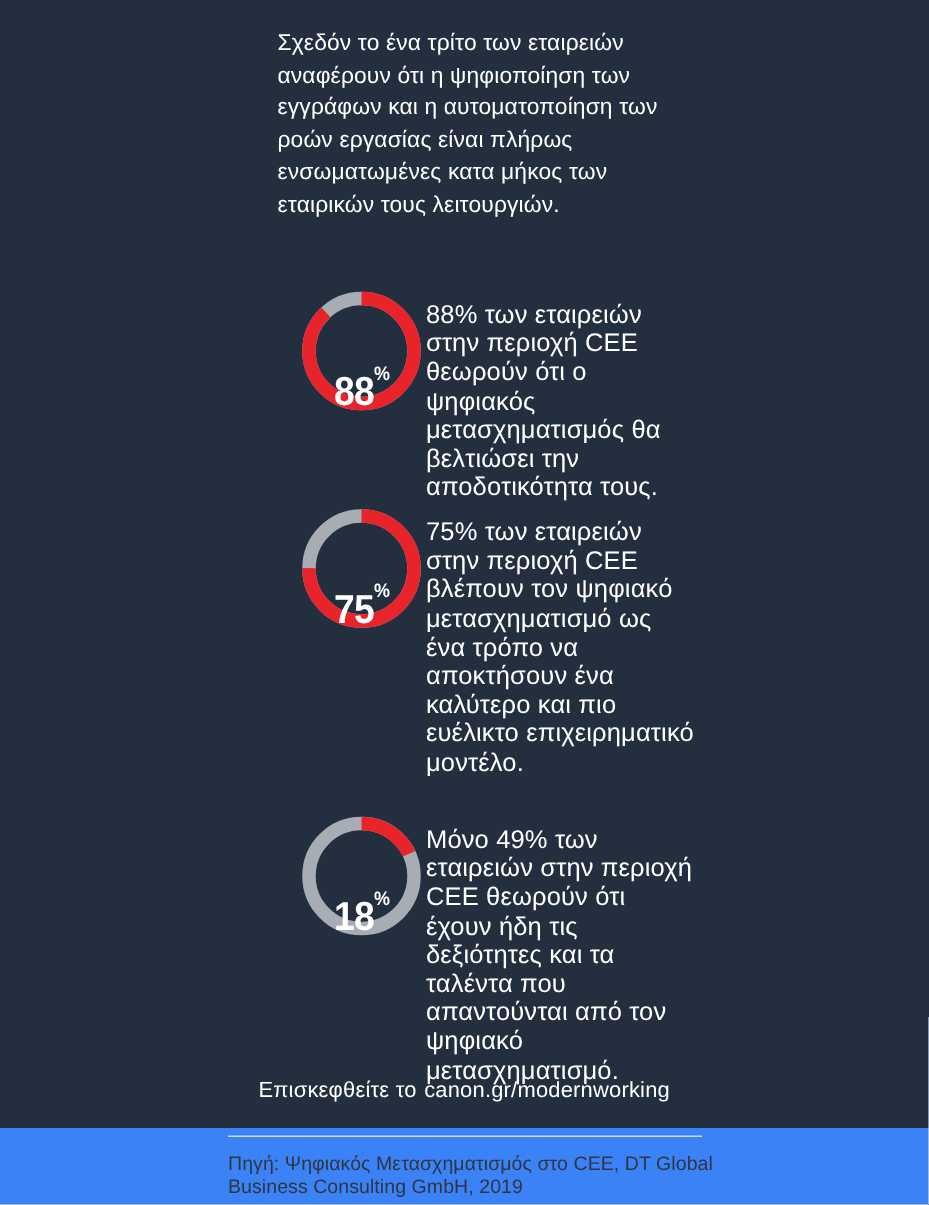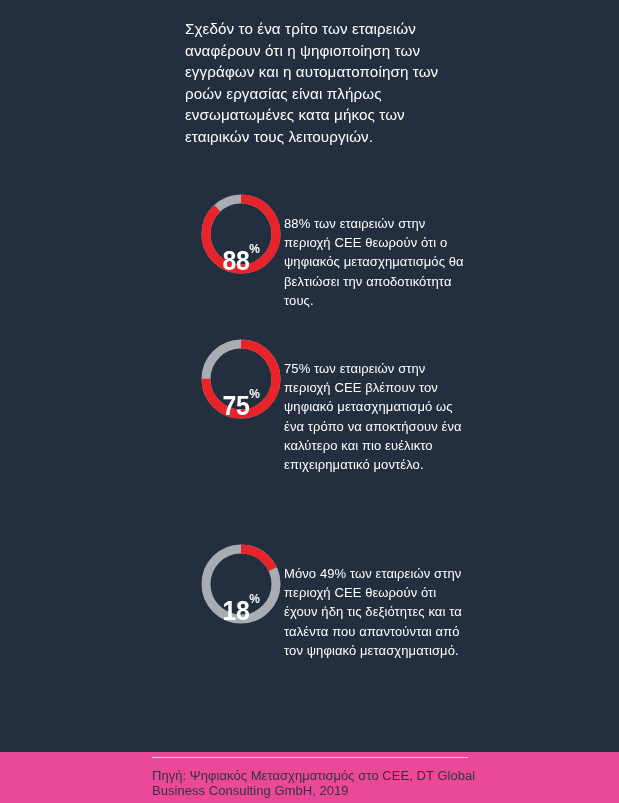--- a/index.html
+++ b/index.html
@@ -11,21 +11,21 @@
     width: 619px;
     height: 803px;
     font-family: "Liberation Sans", sans-serif;
     overflow: hidden;
     position: relative;
   }
   .infographic {
     position: relative;
     width: 619px;
     height: 803px;
-    background: #ec4899;
+    background: #3b82f6;
   }
   .dark-panel {
     position: absolute;
     left: 0;
     top: 0;
     width: 619px;
     height: 752px;
     background: #232f3f;
     box-sizing: border-box;
   }
@@ -86,24 +86,24 @@
     font-weight: bold;
     vertical-align: super;
     position: relative;
     top: -7px;
     left: 0px;
     letter-spacing: 0;
   }
   .stat-text {
     position: absolute;
     left: 284px;
-    top: 21px;
+    top: 7px;
     width: 180px;
     color: #ffffff;
-    font-size: 13px;
+    font-size: 17px;
     line-height: 19.2px;
     letter-spacing: 0.1px;
   }
   .visit-line {
     position: absolute;
     left: 0;
     top: 719px;
     width: 619px;
     text-align: center;
     color: #ffffff;
@@ -176,18 +176,21 @@
         <circle cx="41" cy="41" r="35" fill="none" stroke="#a8adb4" stroke-width="9"></circle>
         <circle cx="41" cy="41" r="35" fill="none" stroke="#e8232a" stroke-width="9" stroke-dasharray="39.58 180.33" stroke-dashoffset="0" transform="rotate(-90 41 41)"></circle>
       </svg>
       <div class="donut-label">
         <span class="donut-num"><span>18</span><span class="donut-pct">%</span></span>
       </div>
     </div>
     <div class="stat-text">Μόνο 49% των εταιρειών στην περιοχή CEE θεωρούν ότι έχουν ήδη τις δεξιότητες και τα ταλέντα που απαντούνται από τον ψηφιακό μετασχηματισμό.</div>
   </div>
 
+  <div class="visit-line">
+    <span class="visit-prefix">Επισκεφθείτε το</span><a class="visit-url" href="#">canon.gr/modernworking</a>
+  </div>
 
   <div class="divider"></div>
 
   <div class="source">Πηγή: Ψηφιακός Μετασχηματισμός στο CEE, DT Global Business Consulting GmbH, 2019</div>
 
 </div>
 
 </body></html>

